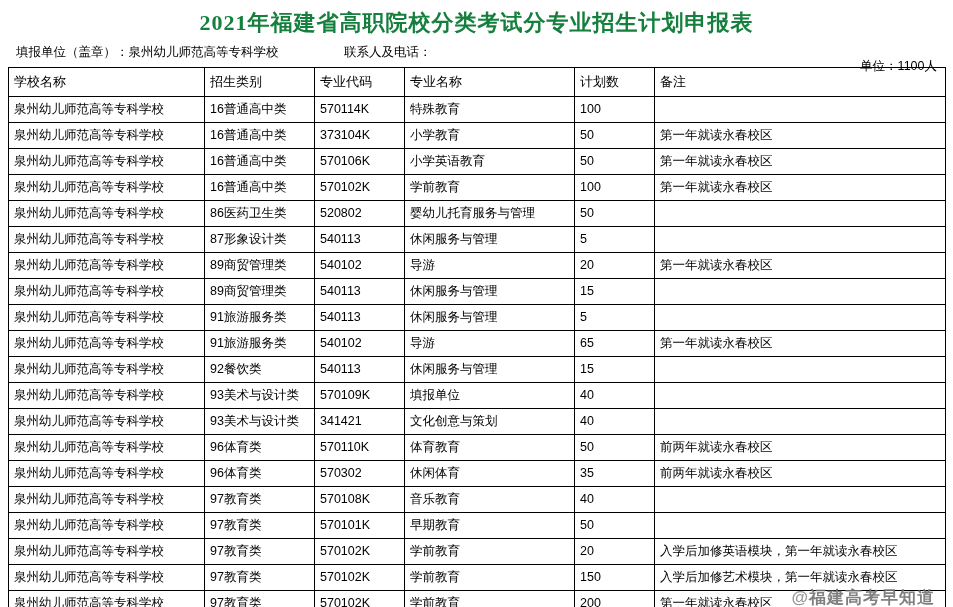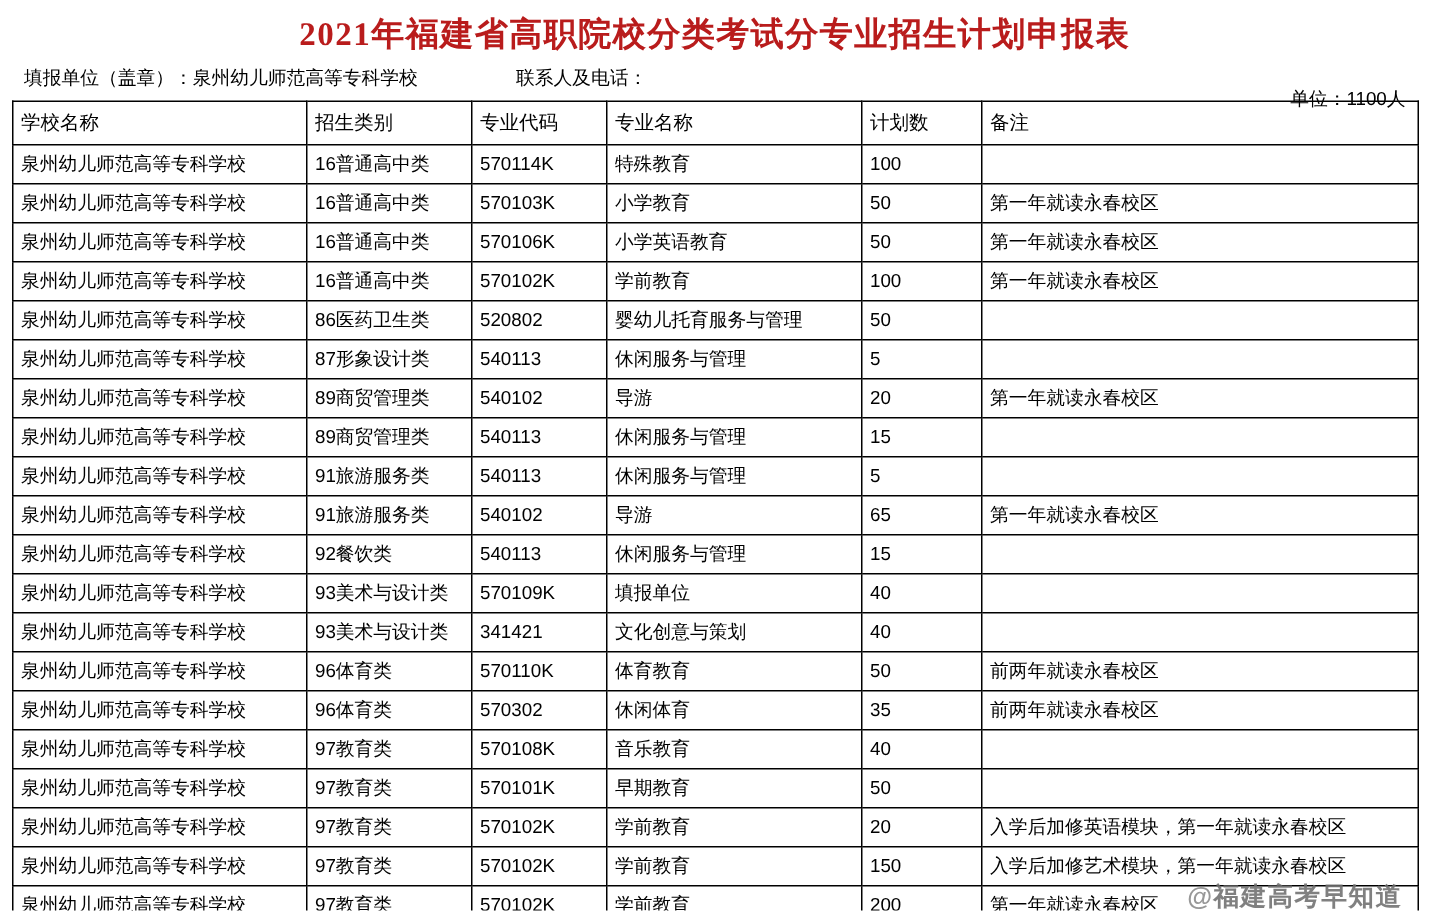--- a/index.html
+++ b/index.html
@@ -23,21 +23,21 @@
     padding: 0 8px;
   }
   .doc-title {
     text-align: center;
     font-family: "Liberation Serif", serif;
     font-weight: bold;
     font-size: 22px;
     letter-spacing: 1px;
     margin-top: 8px;
     margin-bottom: 6px;
-    color: #b91c1c;
+    color: #15803d;
   }
   .meta-row {
     display: flex;
     align-items: center;
     font-size: 12.5px;
     padding: 0 4px 5px 4px;
     position: relative;
   }
   .meta-unit {
     position: absolute;
@@ -144,21 +144,21 @@
         <td>泉州幼儿师范高等专科学校</td>
         <td>16普通高中类</td>
         <td>570114K</td>
         <td>特殊教育</td>
         <td>100</td>
         <td></td>
       </tr>
       <tr>
         <td>泉州幼儿师范高等专科学校</td>
         <td>16普通高中类</td>
-        <td>570103K</td>
+        <td>373104K</td>
         <td>小学教育</td>
         <td>50</td>
         <td>第一年就读永春校区</td>
       </tr>
       <tr>
         <td>泉州幼儿师范高等专科学校</td>
         <td>16普通高中类</td>
         <td>570106K</td>
         <td>小学英语教育</td>
         <td>50</td>

